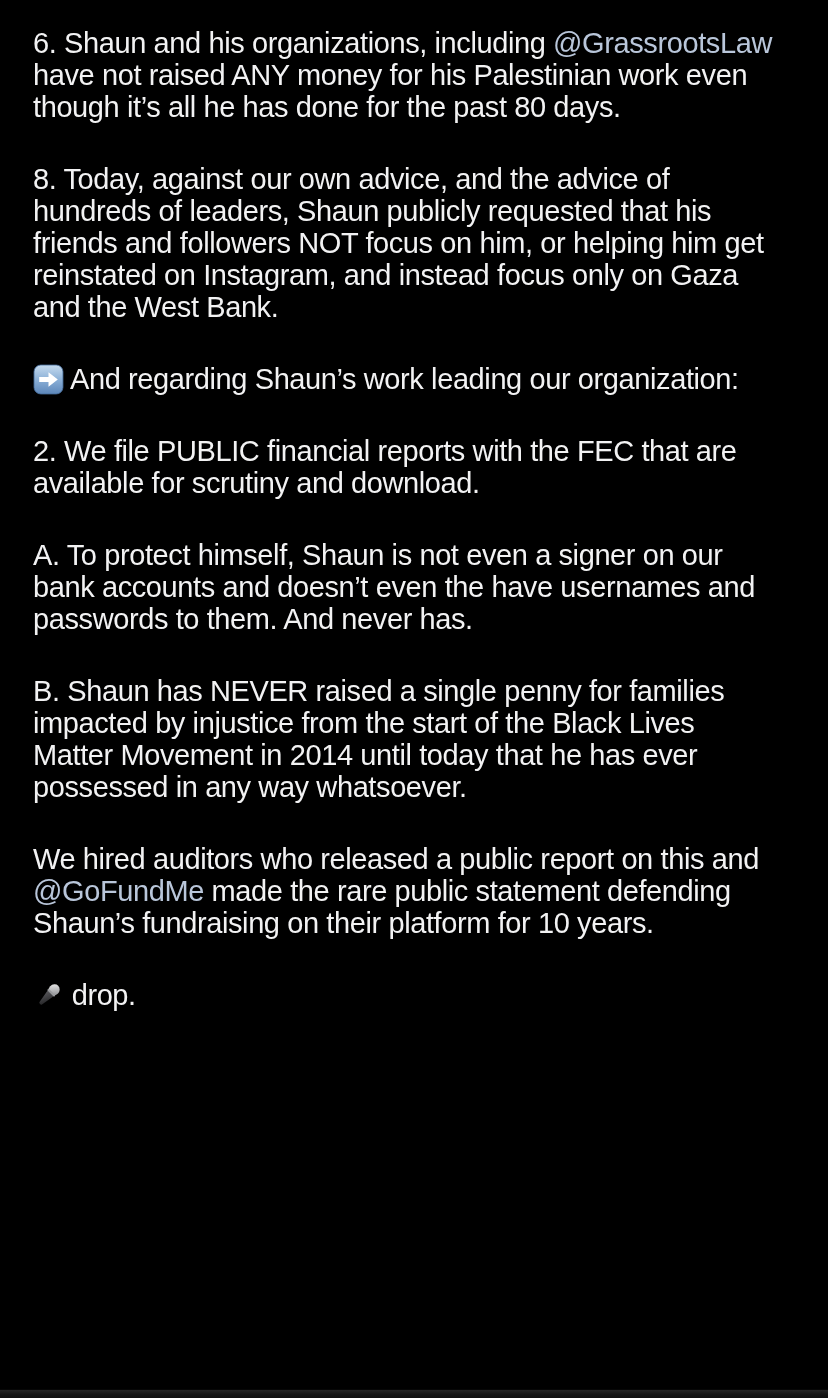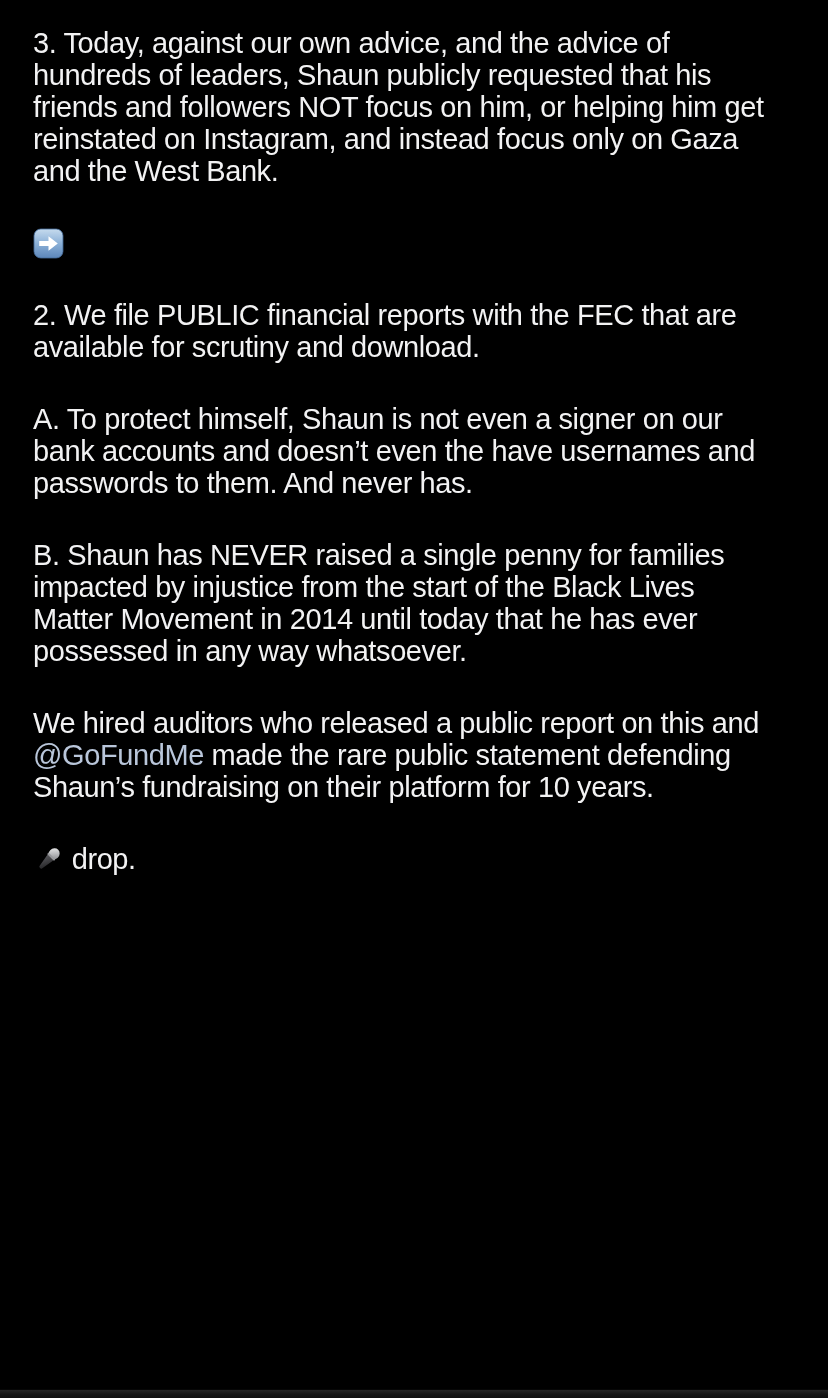--- a/index.html
+++ b/index.html
@@ -44,36 +44,39 @@
     left: 0; right: 0; bottom: 0;
     height: 8px;
     background: linear-gradient(180deg, #262626 0%, #161616 55%, #101010 100%);
     border-top: 1px solid #060606;
   }
 </style>
 </head>
 <body>
 
 <div class="post-body">
-    <div class="para"><span class="run">3. Today, against our own advice, and the advice of
+    <div class="para"><span class="run">6. Shaun and his organizations, including </span><a class="mention">@GrassrootsLaw</a><span class="run">
+have not raised ANY money for his Palestinian work even
+though it’s all he has done for the past 80 days.</span></div>
+    <div class="para"><span class="run">8. Today, against our own advice, and the advice of
 hundreds of leaders, Shaun publicly requested that his
 friends and followers NOT focus on him, or helping him get
 reinstated on Instagram, and instead focus only on Gaza
 and the West Bank.</span></div>
     <div class="para"><span class="emoji emoji-arrow"><svg width="31" height="31" viewBox="0 0 30 30">
           <defs>
             <linearGradient id="ab" x1="0" y1="0" x2="0" y2="1">
               <stop offset="0" stop-color="#c6dbee"></stop>
               <stop offset="0.5" stop-color="#8bb0d7"></stop>
               <stop offset="1" stop-color="#5d87ba"></stop>
             </linearGradient>
           </defs>
           <rect x="1" y="1" width="28" height="28" rx="6.5" fill="url(#ab)" stroke="#49709f" stroke-width="0.8"></rect>
           <path d="M6 12.6 H15 V8 L24 15 L15 22 V17.4 H6 Z" fill="#ffffff"></path>
-        </svg></span></div>
+        </svg></span><span class="run"> And regarding Shaun’s work leading our organization:</span></div>
     <div class="para"><span class="run">2. We file PUBLIC financial reports with the FEC that are
 available for scrutiny and download.</span></div>
     <div class="para"><span class="run">A. To protect himself, Shaun is not even a signer on our
 bank accounts and doesn’t even the have usernames and
 passwords to them. And never has.</span></div>
     <div class="para"><span class="run">B. Shaun has NEVER raised a single penny for families
 impacted by injustice from the start of the Black Lives
 Matter Movement in 2014 until today that he has ever
 possessed in any way whatsoever.</span></div>
     <div class="para"><span class="run">We hired auditors who released a public report on this and

